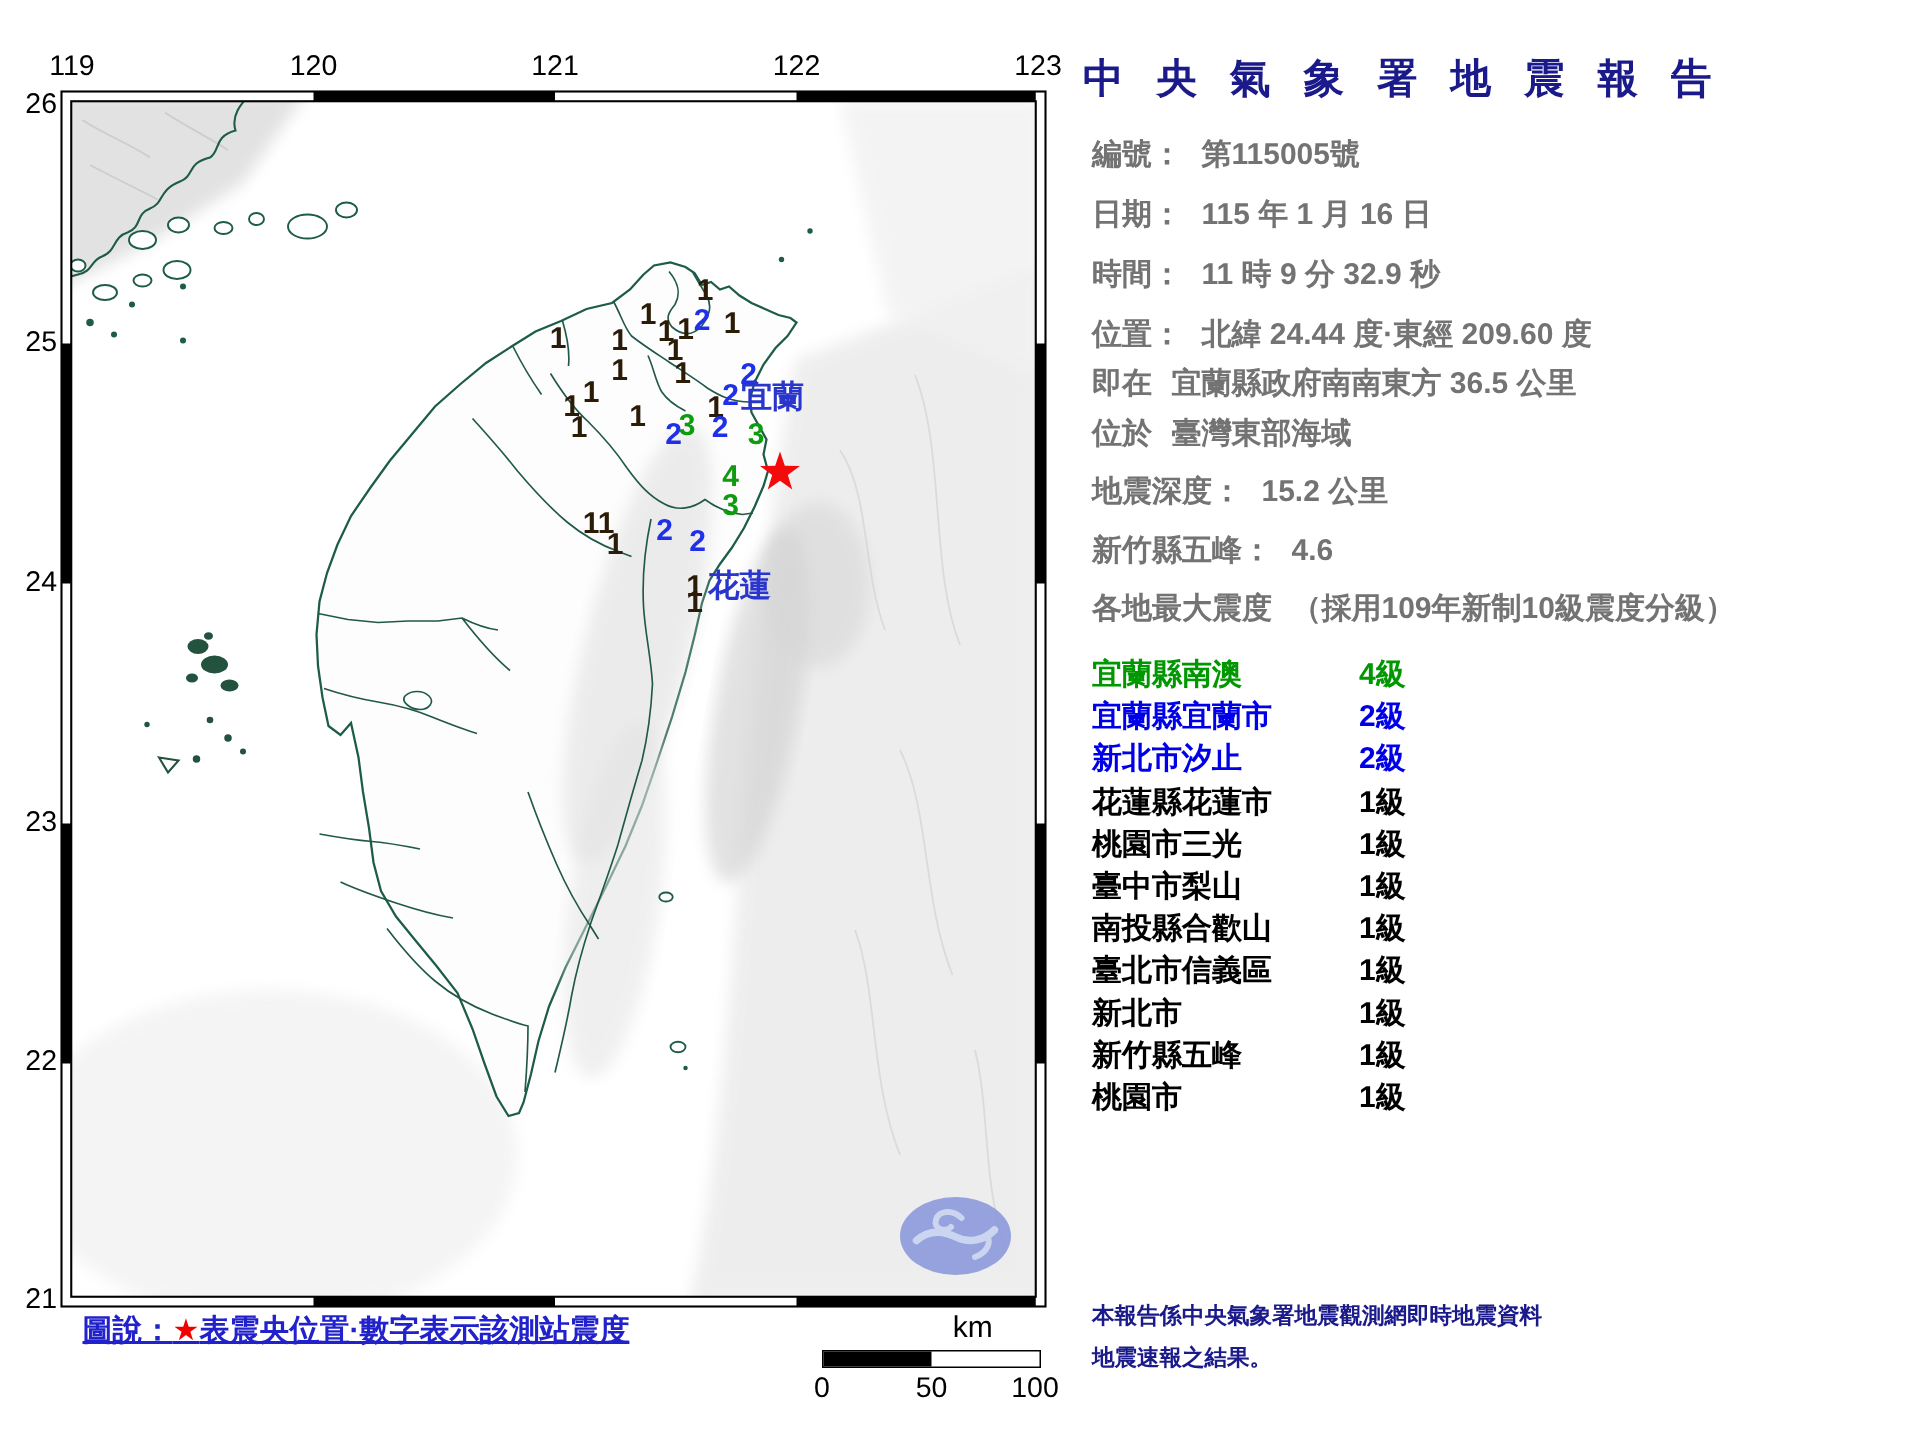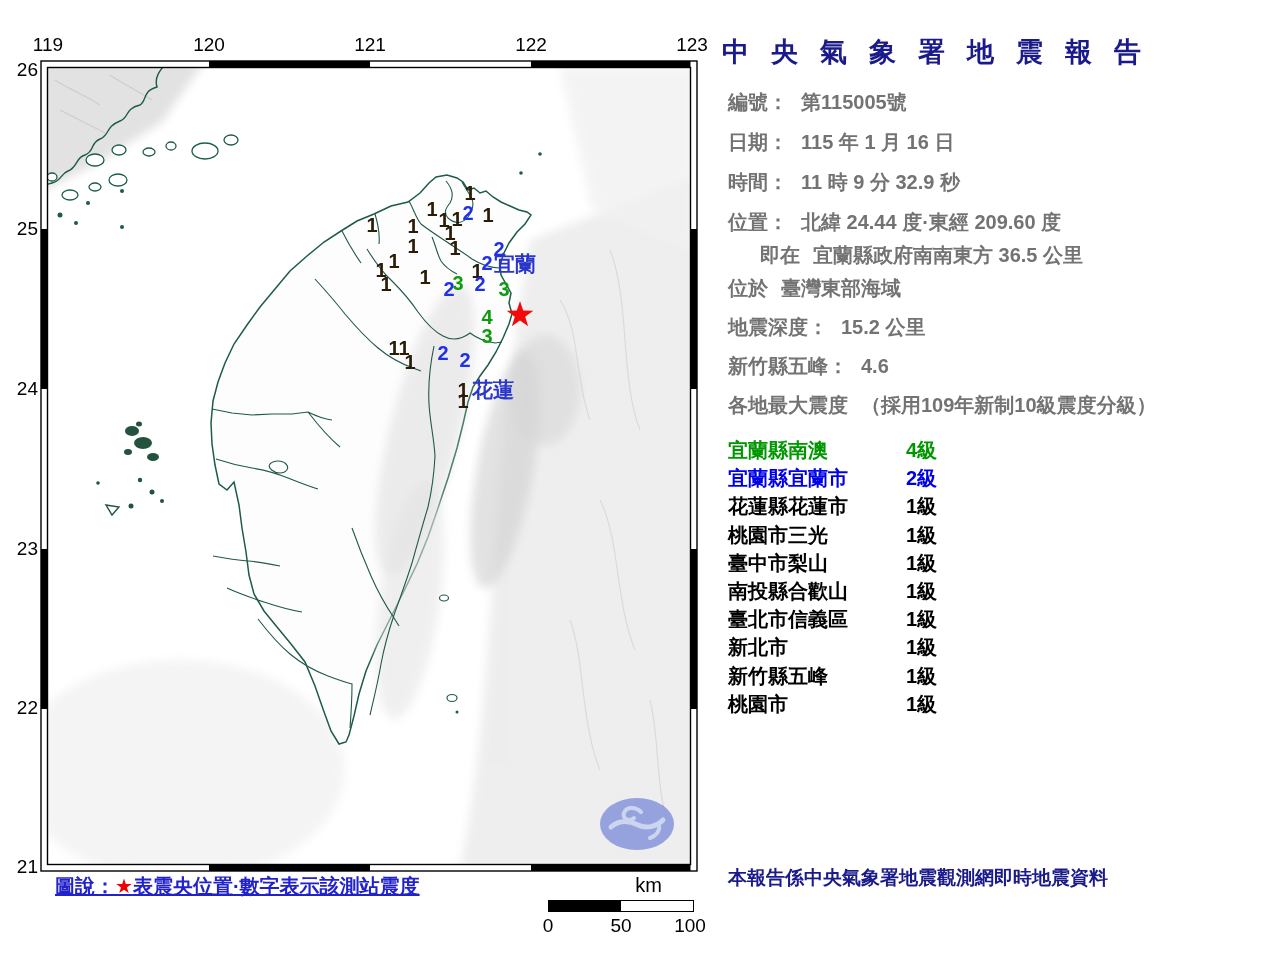--- a/index.html
+++ b/index.html
@@ -9,21 +9,21 @@
   .lon-tick{position:absolute;top:34px;transform:translateX(-50%);font-size:19px;color:#000;}
   .lat-tick{position:absolute;left:10px;width:28px;text-align:right;font-size:19px;color:#000;}
   
   #title{position:absolute;left:722px;top:34px;font-size:27px;font-weight:700;
          letter-spacing:22px;color:#1a1a8a;white-space:nowrap;}
   .report-row{position:absolute;left:728px;font-size:20px;color:#737373;font-weight:600;white-space:nowrap;}
   .rlabel{margin-right:13px;}
   #int-rows{position:absolute;left:728px;top:436px;}
   .int-row{height:28.2px;line-height:28.2px;font-size:20px;font-weight:600;white-space:nowrap;}
   .iname{display:inline-block;width:178px;}
-  #footer{position:absolute;left:728px;top:864px;font-size:19px;line-height:28px;
+  #footer{position:absolute;left:728px;top:864px;font-size:15px;line-height:28px;
           color:#1a1a8a;font-weight:600;}
   
   #legend{position:absolute;left:55px;top:873px;font-size:20px;font-weight:600;color:#2222cc;white-space:nowrap;text-decoration:underline;}
   #legend .star{color:#f20000;}
   #sb-km{position:absolute;left:600px;top:874px;width:97px;text-align:center;font-size:20px;color:#000;}
   #sb-bar{position:absolute;left:548px;top:900px;width:146px;height:12px;border:1.6px solid #000;
           box-sizing:border-box;background:#fff;}
   #sb-fill{position:absolute;left:0;top:0;width:50%;height:100%;background:#000;}
   #sb-ticks{position:absolute;left:0;top:915px;height:22px;width:760px;font-size:19px;color:#000;}
   .sb-tick{position:absolute;transform:translateX(-50%);}
@@ -181,40 +181,42 @@
       <rect x="47.5" y="67.5" width="643" height="797" fill="none" stroke="#000" stroke-width="1.4"></rect>
     </g>
   </svg>
 
   <div id="title">中央氣象署地震報告</div>
   <div id="report-rows">
       <div class="report-row" style="top: 89px;"><span class="rlabel">編號：</span><span>第115005號</span></div>
       <div class="report-row" style="top: 129px;"><span class="rlabel">日期：</span><span>115 年 1 月 16 日</span></div>
       <div class="report-row" style="top: 169px;"><span class="rlabel">時間：</span><span>11 時 9 分 32.9 秒</span></div>
       <div class="report-row" style="top: 209px;"><span class="rlabel">位置：</span><span>北緯 24.44 度·東經 209.60 度</span></div>
-      <div class="report-row" style="top: 242px; margin-left: 32px;"><span class="rlabel">即在</span><span>宜蘭縣政府南南東方 36.5 公里</span></div>
+      <div class="report-row" style="top: 242px;"><span class="rlabel">即在</span><span>宜蘭縣政府南南東方 36.5 公里</span></div>
       <div class="report-row" style="top: 275px;"><span class="rlabel">位於</span><span>臺灣東部海域</span></div>
       <div class="report-row" style="top: 314px;"><span class="rlabel">地震深度：</span><span>15.2 公里</span></div>
       <div class="report-row" style="top: 353px;"><span class="rlabel">新竹縣五峰：</span><span>4.6</span></div>
       <div class="report-row" style="top: 392px;"><span class="rlabel">各地最大震度</span><span>（採用109年新制10級震度分級）</span></div>
     </div>
   <div id="int-rows">
       <div class="int-row"><span class="iname" style="color: rgb(0, 151, 0);">宜蘭縣南澳</span><span style="color: rgb(0, 151, 0);">4級</span></div>
       <div class="int-row"><span class="iname" style="color: rgb(0, 0, 232);">宜蘭縣宜蘭市</span><span style="color: rgb(0, 0, 232);">2級</span></div>
+      <div class="int-row"><span class="iname" style="color: rgb(0, 0, 232);">新北市汐止</span><span style="color: rgb(0, 0, 232);">2級</span></div>
       <div class="int-row"><span class="iname" style="color: rgb(0, 0, 0);">花蓮縣花蓮市</span><span style="color: rgb(0, 0, 0);">1級</span></div>
       <div class="int-row"><span class="iname" style="color: rgb(0, 0, 0);">桃園市三光</span><span style="color: rgb(0, 0, 0);">1級</span></div>
       <div class="int-row"><span class="iname" style="color: rgb(0, 0, 0);">臺中市梨山</span><span style="color: rgb(0, 0, 0);">1級</span></div>
       <div class="int-row"><span class="iname" style="color: rgb(0, 0, 0);">南投縣合歡山</span><span style="color: rgb(0, 0, 0);">1級</span></div>
       <div class="int-row"><span class="iname" style="color: rgb(0, 0, 0);">臺北市信義區</span><span style="color: rgb(0, 0, 0);">1級</span></div>
       <div class="int-row"><span class="iname" style="color: rgb(0, 0, 0);">新北市</span><span style="color: rgb(0, 0, 0);">1級</span></div>
       <div class="int-row"><span class="iname" style="color: rgb(0, 0, 0);">新竹縣五峰</span><span style="color: rgb(0, 0, 0);">1級</span></div>
       <div class="int-row"><span class="iname" style="color: rgb(0, 0, 0);">桃園市</span><span style="color: rgb(0, 0, 0);">1級</span></div>
     </div>
   <div id="footer">
     <div>本報告係中央氣象署地震觀測網即時地震資料</div>
+    <div>地震速報之結果。</div>
   </div>
 
   <div id="legend">
     <span>圖說：</span><span class="star">★</span><span>表震央位置·數字表示該測站震度</span>
   </div>
   <div id="sb-km">km</div>
   <div id="sb-bar">
       <div id="sb-fill"></div>
     </div>
   <div id="sb-ticks">

